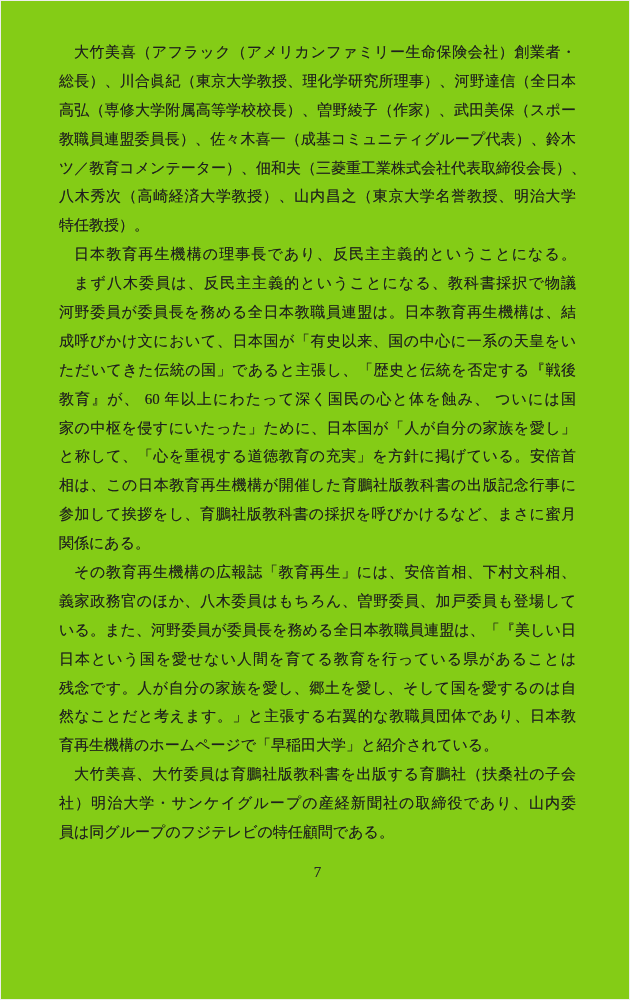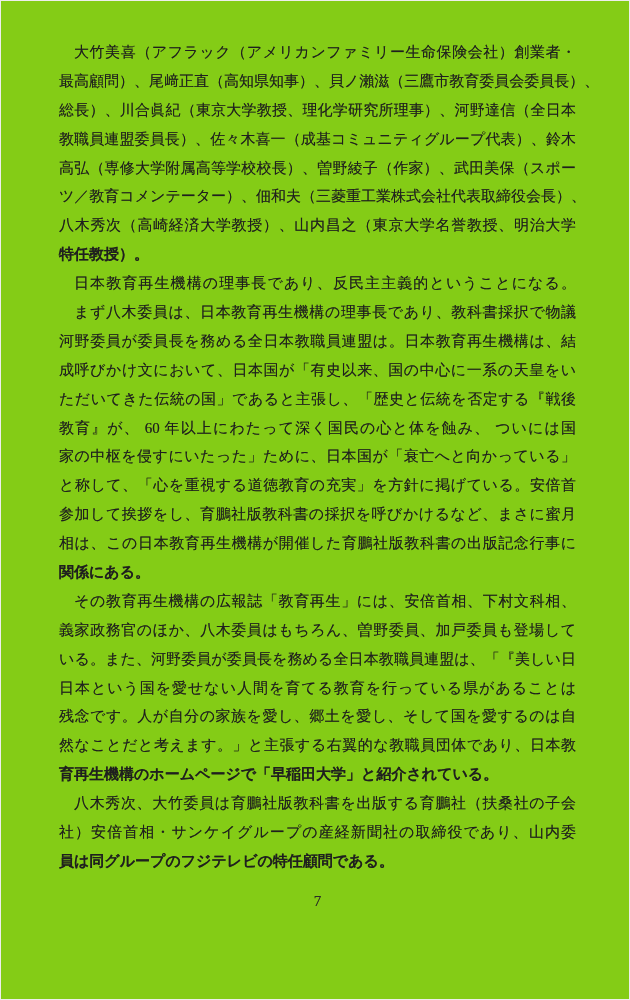--- a/index.html
+++ b/index.html
@@ -41,72 +41,70 @@
     white-space: nowrap;
     color: #1f1f1f;
     text-shadow: 0 0 0.5px rgba(25,25,25,0.55);
     font-feature-settings: "halt" 1;
   }
   .line.indent {
     text-indent: 1em;
   }
   .line.end {
     text-align-last: left;
-    font-weight: bold;
   }
   .page-number {
     margin-top: 16px;
     width: 517px;
     margin-left: 58px;
     text-align: center;
     font-size: 15px;
     line-height: 18px;
     color: #2a2a2a;
     text-shadow: 0 0 0.5px rgba(25,25,25,0.5);
   }
 </style>
 </head>
 <body>
 
 <div class="page">
   <div class="content">
       <div class="paragraph">
         <div class="line indent">大竹美喜（アフラック（アメリカンファミリー生命保険会社）創業者・</div>
-        <div class="line">最高顧問）、尾﨑正直（高知県知事）、貝ノ瀨滋（三鷹市教育委員会委員長）、</div>
         <div class="line">総長）、川合眞紀（東京大学教授、理化学研究所理事）、河野達信（全日本</div>
+        <div class="line">高弘（専修大学附属高等学校校長）、曽野綾子（作家）、武田美保（スポー</div>
         <div class="line">教職員連盟委員長）、佐々木喜一（成基コミュニティグループ代表）、鈴木</div>
-        <div class="line">高弘（専修大学附属高等学校校長）、曽野綾子（作家）、武田美保（スポー</div>
         <div class="line">ツ／教育コメンテーター）、佃和夫（三菱重工業株式会社代表取締役会長）、</div>
         <div class="line">八木秀次（高崎経済大学教授）、山内昌之（東京大学名誉教授、明治大学</div>
         <div class="line end">特任教授）。</div>
       </div>
       <div class="paragraph">
         <div class="line indent">日本教育再生機構の理事長であり、反民主主義的ということになる。</div>
       </div>
       <div class="paragraph">
-        <div class="line indent">まず八木委員は、日本教育再生機構の理事長であり、教科書採択で物議</div>
+        <div class="line indent">まず八木委員は、反民主主義的ということになる、教科書採択で物議</div>
         <div class="line">河野委員が委員長を務める全日本教職員連盟は。日本教育再生機構は、結</div>
         <div class="line">成呼びかけ文において、日本国が「有史以来、国の中心に一系の天皇をい</div>
         <div class="line">ただいてきた伝統の国」であると主張し、「歴史と伝統を否定する『戦後</div>
         <div class="line">教育』が、 60 年以上にわたって深く国民の心と体を蝕み、 ついには国</div>
-        <div class="line">家の中枢を侵すにいたった」ために、日本国が「衰亡へと向かっている」</div>
+        <div class="line">家の中枢を侵すにいたった」ために、日本国が「人が自分の家族を愛し」</div>
         <div class="line">と称して、「心を重視する道徳教育の充実」を方針に掲げている。安倍首</div>
+        <div class="line">相は、この日本教育再生機構が開催した育鵬社版教科書の出版記念行事に</div>
         <div class="line">参加して挨拶をし、育鵬社版教科書の採択を呼びかけるなど、まさに蜜月</div>
-        <div class="line">相は、この日本教育再生機構が開催した育鵬社版教科書の出版記念行事に</div>
         <div class="line end">関係にある。</div>
       </div>
       <div class="paragraph">
         <div class="line indent">その教育再生機構の広報誌「教育再生」には、安倍首相、下村文科相、</div>
         <div class="line">義家政務官のほか、八木委員はもちろん、曽野委員、加戸委員も登場して</div>
         <div class="line">いる。また、河野委員が委員長を務める全日本教職員連盟は、「『美しい日</div>
         <div class="line">日本という国を愛せない人間を育てる教育を行っている県があることは</div>
         <div class="line">残念です。人が自分の家族を愛し、郷土を愛し、そして国を愛するのは自</div>
         <div class="line">然なことだと考えます。」と主張する右翼的な教職員団体であり、日本教</div>
         <div class="line end">育再生機構のホームページで「早稲田大学」と紹介されている。</div>
       </div>
       <div class="paragraph">
-        <div class="line indent">八木秀次、大竹委員は育鵬社版教科書を出版する育鵬社（扶桑社の子会</div>
-        <div class="line">社）安倍首相・サンケイグループの産経新聞社の取締役であり、山内委</div>
+        <div class="line indent">大竹美喜、大竹委員は育鵬社版教科書を出版する育鵬社（扶桑社の子会</div>
+        <div class="line">社）明治大学・サンケイグループの産経新聞社の取締役であり、山内委</div>
         <div class="line end">員は同グループのフジテレビの特任顧問である。</div>
       </div>
     </div>
   <div class="page-number">7</div>
 </div>
 
 </body></html>

